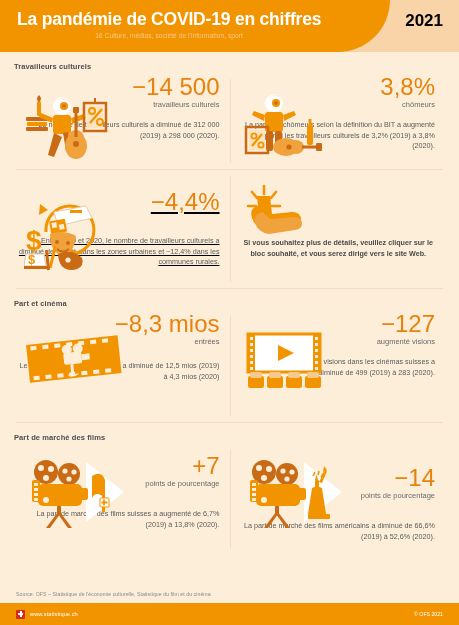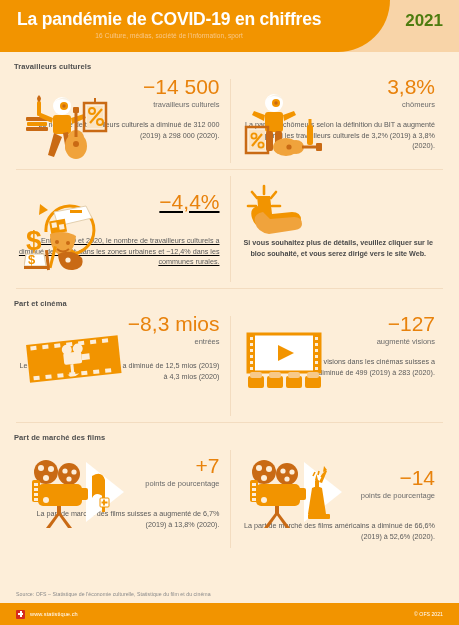--- a/index.html
+++ b/index.html
@@ -51,21 +51,21 @@
     color: #f9c98a;
     font-size: 6.5px;
     line-height: 10px;
     margin-top: 2px;
     letter-spacing: 0.1px;
     white-space: nowrap;
   }
   .header-year {
     position: absolute;
     right: 16px; top: 11px;
-    color: #4d7c0f;
+    color: #000000;
     font-size: 17px;
     font-weight: bold;
     z-index: 3;
   }
 
   
   .page {
     position: relative;
     padding: 0 14px;
     height: 533px;
@@ -107,21 +107,21 @@
     background: #f3dcc0;
     margin: 0 2px;
   }
 
   .stat-block {
     text-align: right;
     padding-right: 4px;
   }
   .stat-value {
     color: #e8820c;
-    font-size: 21px;
+    font-size: 24px;
     font-weight: 300;
     line-height: 24px;
     letter-spacing: 0px;
     white-space: nowrap;
   }
   .stat-unit {
     color: #6b6b6b;
     font-size: 7.5px;
     line-height: 11px;
     margin-top: 0px;

